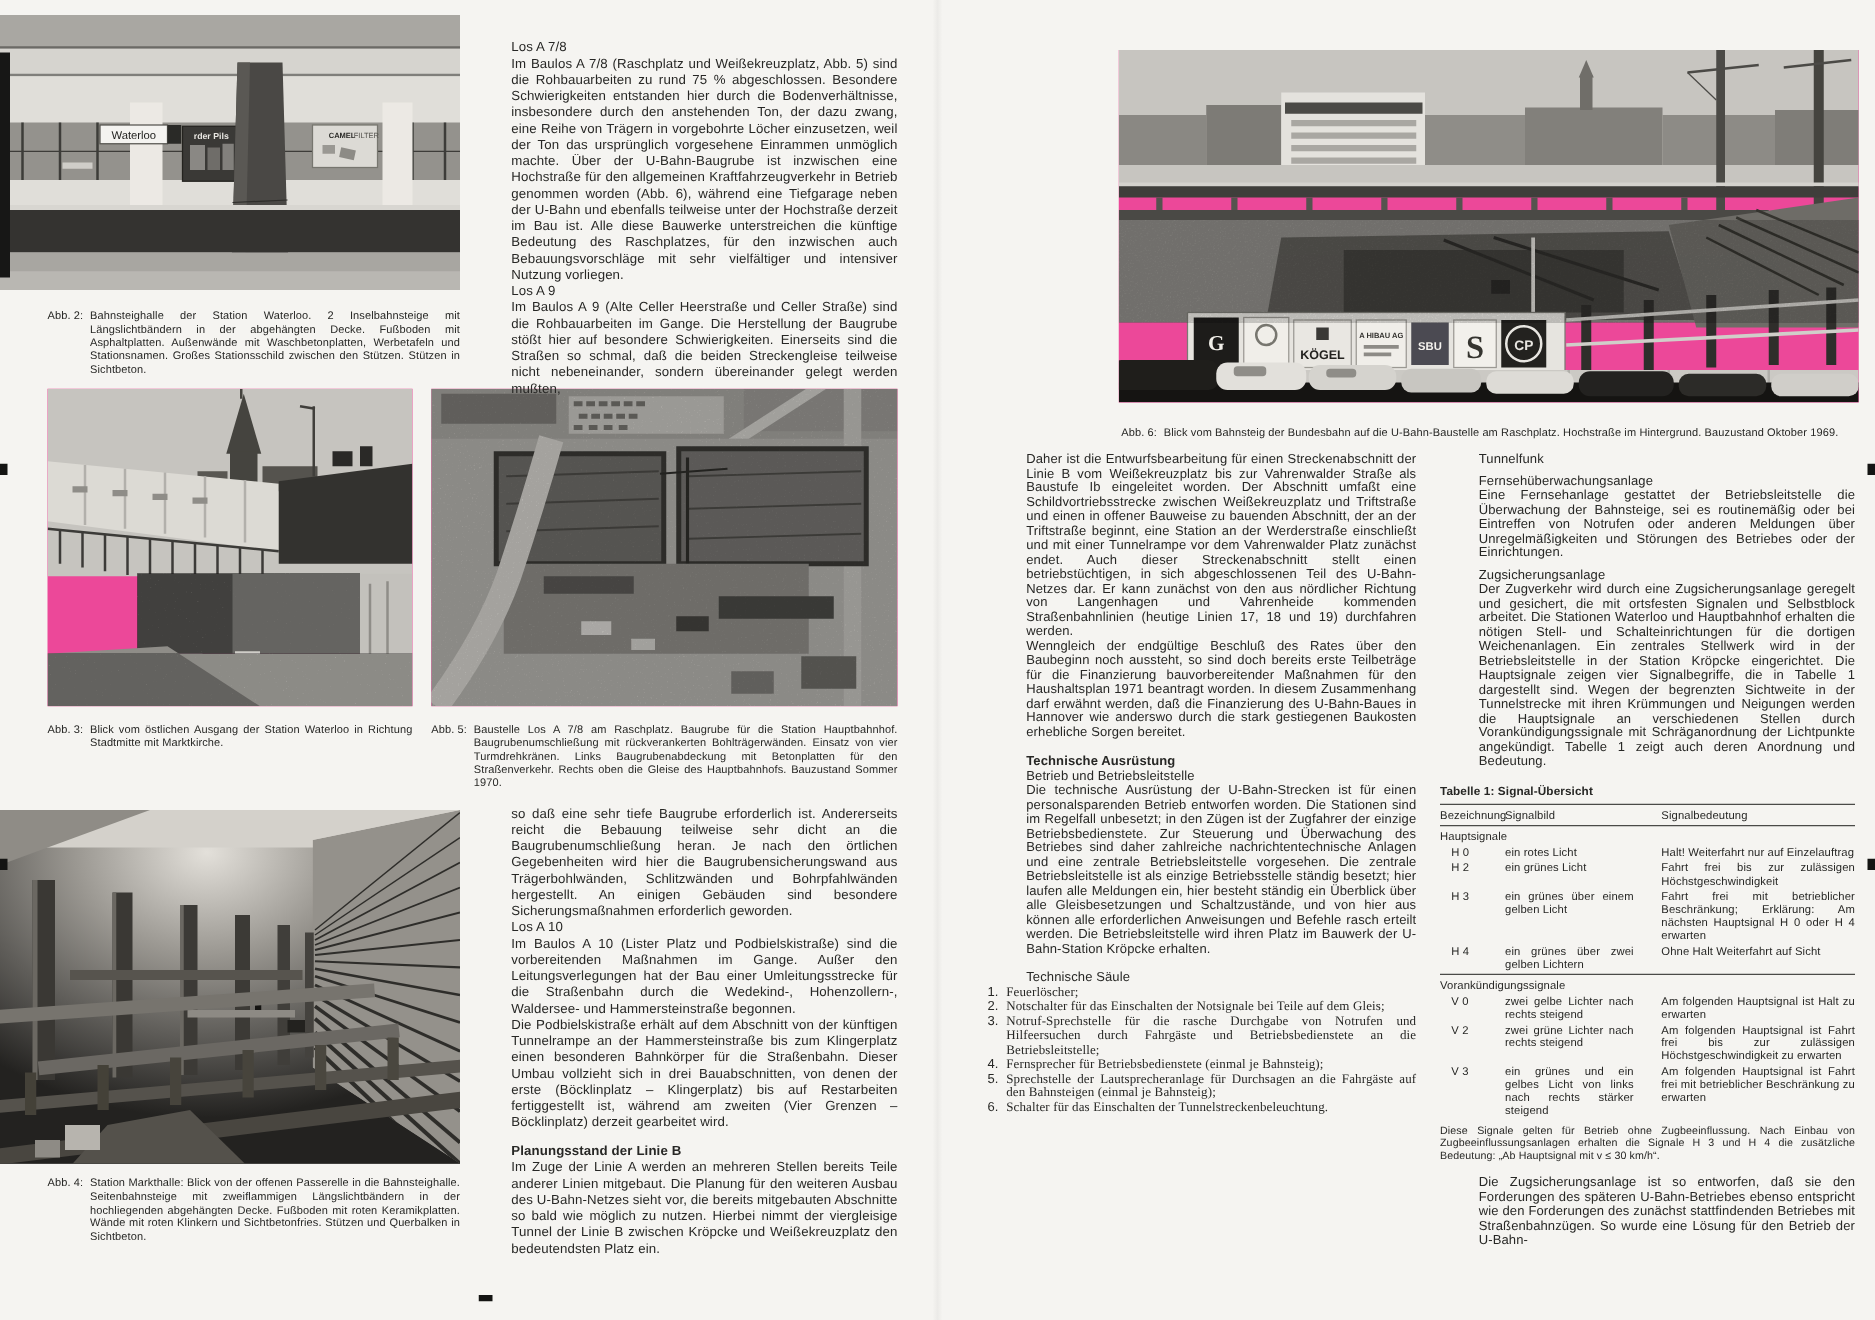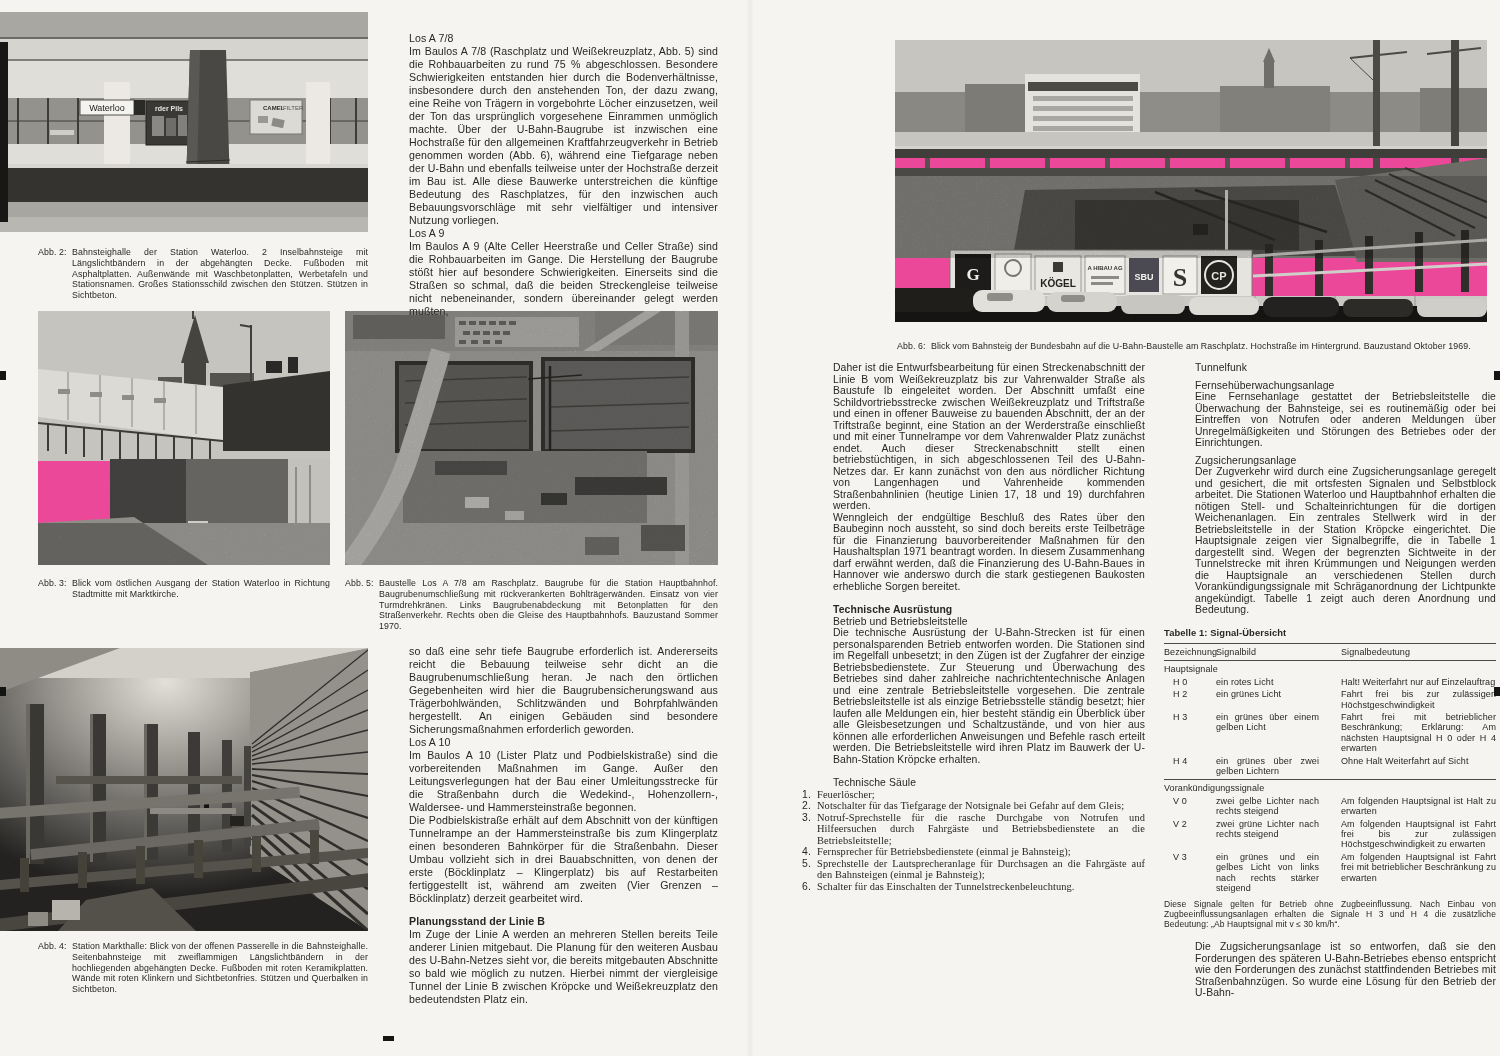--- a/index.html
+++ b/index.html
@@ -5,21 +5,21 @@
   html,body{margin:0;padding:0;}
   body{
     width:1500px;height:1056px;position:relative;overflow:hidden;
     background:#f5f4f1;
     font-family:"Liberation Sans","DejaVu Sans",sans-serif;
     color:#272725;
   }
   
   .col{position:absolute;text-align:justify;}
   .lp{font-size:10.6px;line-height:13px;letter-spacing:.1px;}
-  .rp{font-size:10.4px;line-height:11.5px;letter-spacing:.1px;margin-left:12px;}
+  .rp{font-size:10.4px;line-height:11.5px;letter-spacing:.1px;}
   p{margin:0;padding-left:31px;}
   .bold{font-weight:bold;}
   .mt6{margin-top:6px;}
   .mt10{margin-top:10px;}
   .mt12{margin-top:12px;}
   
   .caption{position:absolute;display:flex;font-size:8.8px;line-height:10.8px;letter-spacing:.1px;}
   .cap-label{width:34px;flex:none;}
   .cap-text{flex:1;text-align:justify;}
   
@@ -495,21 +495,21 @@
   <p class="bold mt12">Technische Ausrüstung</p>
   <p>Betrieb und Betriebsleitstelle</p>
   <p>Die technische Ausrüstung der U-Bahn-Strecken ist für einen personalsparenden Betrieb entworfen worden. Die Stationen sind im Regelfall unbesetzt; in den Zügen ist der Zugfahrer der einzige Betriebsbedienstete. Zur Steuerung und Überwachung des Betriebes sind daher zahlreiche nachrichtentechnische Anlagen und eine zentrale Betriebsleitstelle vorgesehen. Die zentrale Betriebsleitstelle ist als einzige Betriebsstelle ständig besetzt; hier laufen alle Meldungen ein, hier besteht ständig ein Überblick über alle Gleisbesetzungen und Schaltzustände, und von hier aus können alle erforderlichen Anweisungen und Befehle rasch erteilt werden. Die Betriebsleitstelle wird ihren Platz im Bauwerk der U-Bahn-Station Kröpcke erhalten.</p>
   <p class="mt12">Technische Säule</p>
   <div class="li">
       <span class="num">1.</span>
       <span class="litext">Feuerlöscher;</span>
     </div>
   <div class="li">
       <span class="num">2.</span>
-      <span class="litext">Notschalter für das Tiefgarage der Notsignale bei Gefahr auf dem Gleis;</span>
+      <span class="litext">Notschalter für das Einschalten der Notsignale bei Teile auf dem Gleis;</span>
     </div>
   <div class="li">
       <span class="num">3.</span>
       <span class="litext">Notruf-Sprechstelle für die rasche Durchgabe von Notrufen und Hilfeersuchen durch Fahrgäste und Betriebsbedienstete an die Betriebsleitstelle;</span>
     </div>
   <div class="li">
       <span class="num">4.</span>
       <span class="litext">Fernsprecher für Betriebsbedienstete (einmal je Bahnsteig);</span>
     </div>
   <div class="li">

